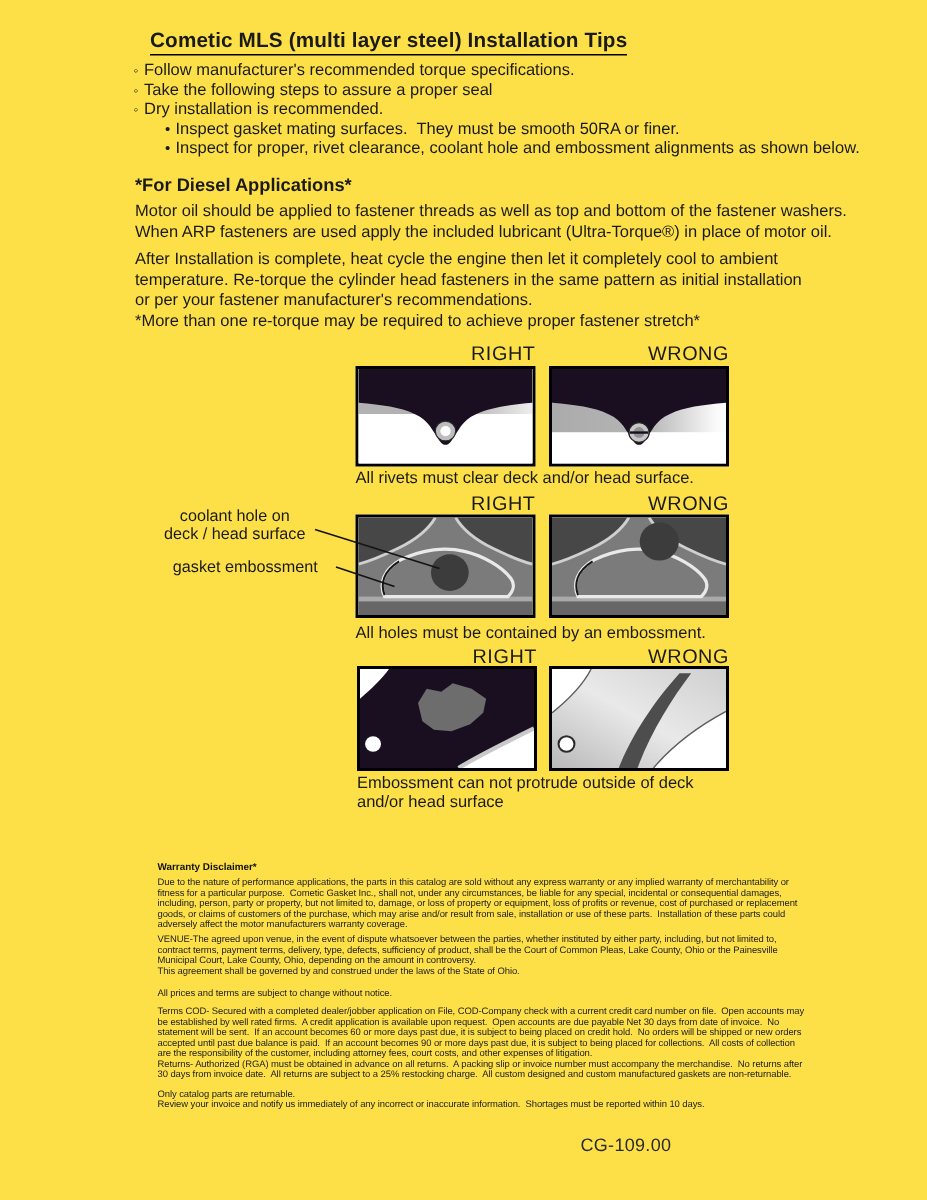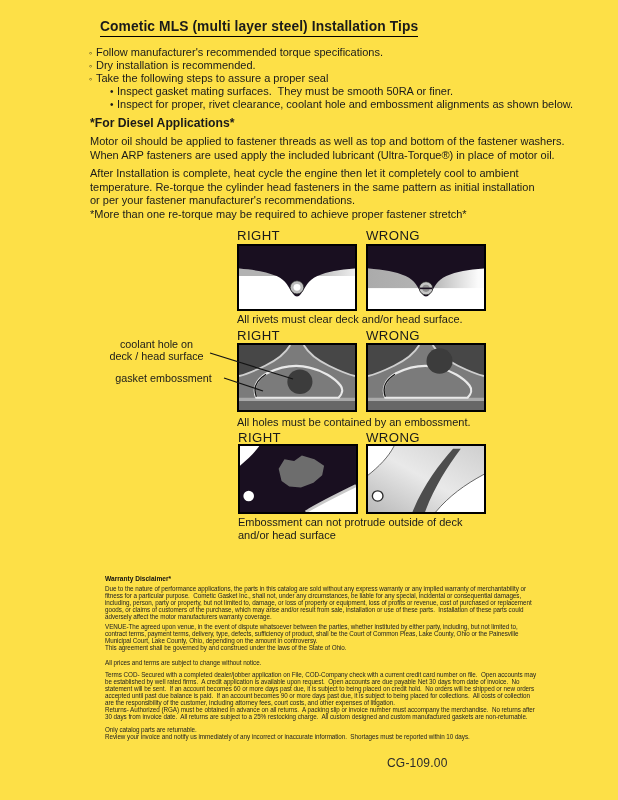--- a/index.html
+++ b/index.html
@@ -7,30 +7,30 @@
     position:relative;width:618px;height:800px;background:#fde047;
     font-family:"Liberation Sans",sans-serif;color:#1a1a1a;overflow:hidden;
     margin:0 auto;
   }
   .abs{position:absolute;}
   .title{
     left:100px;top:19px;font-size:13.8px;font-weight:bold;
     border-bottom:1.6px solid #000;padding-bottom:2px;letter-spacing:0.1px;white-space:pre;
   }
   .bullets{left:89px;top:41px;font-size:11px;}
-  .bullet-row{height:13px;line-height:22px;white-space:pre;}
+  .bullet-row{height:13px;line-height:12px;white-space:pre;}
   .marker{display:inline-block;width:7px;font-size:9px;}
   .sub{margin-left:21px;}
   .sub .marker{font-size:10px;width:7px;}
   .h2{left:90px;top:116px;font-size:12.2px;font-weight:bold;white-space:pre;}
   .para{font-size:11px;line-height:13.5px;white-space:pre;}
   #p1{left:90px;top:135px;}
   #p2{left:90px;top:167px;}
   #note{left:90px;top:208px;}
-  .dlabel{font-size:13.2px;width:120px;text-align:left;letter-spacing:0.4px;white-space:pre;}
+  .dlabel{font-size:13.2px;width:120px;text-align:right;letter-spacing:0.4px;white-space:pre;}
   .panel{border:2px solid #000;width:120px;height:67px;box-sizing:border-box;background:#fff;}
   .panel2{height:69px;}
   .panel3{height:70px;}
   .panel svg{display:block;width:100%;height:100%;}
   .caption{font-size:11px;line-height:12.5px;white-space:pre;}
   .anno{font-size:10.8px;line-height:11.5px;text-align:center;white-space:pre;}
   #anno-coolant{left:105px;top:339px;width:103px;}
   #anno-gasket{left:105px;top:373px;width:117px;}
   #leader-overlay{left:205px;top:348px;width:100px;height:50px;pointer-events:none;z-index:5;}
   .legal{font-size:6.3px;line-height:7px;white-space:pre;letter-spacing:-0.05px;color:#222;}
@@ -39,22 +39,22 @@
 </style>
 </head>
 <body>
 
 <div class="page">
 
   <div class="abs title">Cometic MLS (multi layer steel) Installation Tips</div>
 
   <div class="abs bullets">
     <div class="bullet-row"><span class="marker">◦</span><span>Follow manufacturer's recommended torque specifications.</span></div>
+    <div class="bullet-row"><span class="marker">◦</span><span>Take the following steps to assure a proper seal</span></div>
     <div class="bullet-row"><span class="marker">◦</span><span>Dry installation is recommended.</span></div>
-    <div class="bullet-row"><span class="marker">◦</span><span>Take the following steps to assure a proper seal</span></div>
     <div class="bullet-row sub"><span class="marker">•</span><span>Inspect gasket mating surfaces.  They must be smooth 50RA or finer.</span></div>
     <div class="bullet-row sub"><span class="marker">•</span><span>Inspect for proper, rivet clearance, coolant hole and embossment alignments as shown below.</span></div>
   </div>
 
   <div class="abs h2">*For Diesel Applications*</div>
   <div class="abs para" id="p1">Motor oil should be applied to fastener threads as well as top and bottom of the fastener washers.
 When ARP fasteners are used apply the included lubricant (Ultra-Torque®) in place of motor oil.</div>
   <div class="abs para" id="p2">After Installation is complete, heat cycle the engine then let it completely cool to ambient
 temperature. Re-torque the cylinder head fasteners in the same pattern as initial installation
 or per your fastener manufacturer's recommendations.</div>

